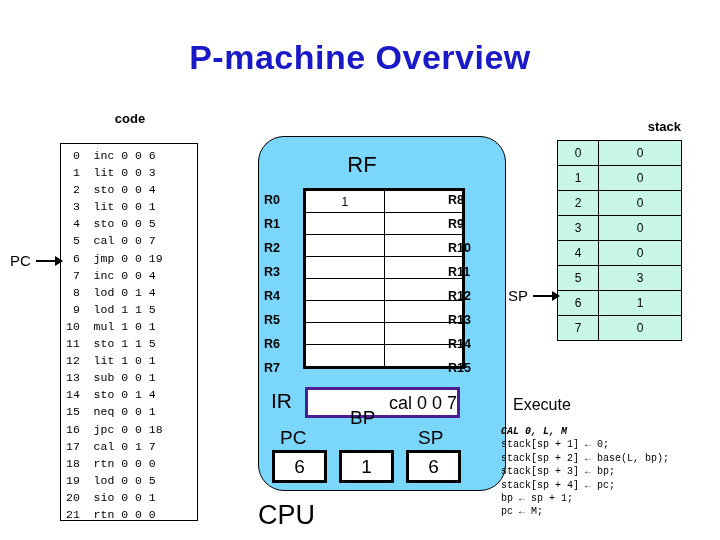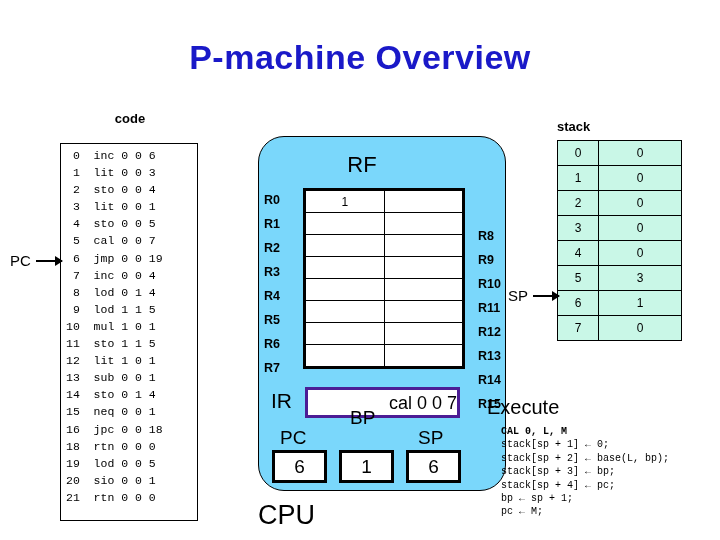--- a/index.html
+++ b/index.html
@@ -145,23 +145,22 @@
     position: absolute;
     font-size: 12.5px;
     color: #000;
     font-weight: bold;
   }
   .rf-left-labels {
     left: 264px;
     top: 188px;
   }
   .rf-right-labels {
-    left: 478px;
+    left: 448px;
     top: 188px;
-    margin-top: 36px;
   }
   .rf-label {
     height: 24px;
     line-height: 24px;
     display: block;
   }
 
   
   #ir-label {
     position: absolute;
@@ -219,21 +218,21 @@
     font-size: 27px;
     color: #000;
   }
 
   
   #stack-heading {
     position: absolute;
     left: 557px;
     top: 119px;
     width: 124px;
-    text-align: left;
+    text-align: right;
     font-size: 13px;
     font-weight: bold;
     color: #000;
   }
   #stack-table {
     position: absolute;
     left: 557px;
     top: 140px;
     border-collapse: collapse;
   }
@@ -260,41 +259,42 @@
     height: 17px;
   }
   #sp-pointer .ptr-label {
     font-size: 15px;
     color: #000;
   }
 
   
   #execute-heading {
     position: absolute;
-    left: 487px;
+    left: 513px;
     top: 396px;
-    font-size: 20px;
+    font-size: 16px;
     color: #000;
   }
   #execute-code {
     position: absolute;
     left: 501px;
     top: 425px;
     width: 215px;
     font-family: "Liberation Mono", monospace;
     font-size: 10px;
     line-height: 13.4px;
     color: #000;
   }
   #execute-code .exec-line {
     display: block;
     white-space: pre;
   }
   #execute-code .exec-line.bold {
     font-weight: bold;
+    font-style: italic;
   }
 </style>
 </head>
 <body>
 
 <div id="page-title">P-machine Overview</div>
 
 <div id="code-heading">code</div>
 <div id="code-box">
     <span class="code-line"> 0  inc 0 0 6</span>
@@ -307,20 +307,21 @@
     <span class="code-line"> 7  inc 0 0 4</span>
     <span class="code-line"> 8  lod 0 1 4</span>
     <span class="code-line"> 9  lod 1 1 5</span>
     <span class="code-line">10  mul 1 0 1</span>
     <span class="code-line">11  sto 1 1 5</span>
     <span class="code-line">12  lit 1 0 1</span>
     <span class="code-line">13  sub 0 0 1</span>
     <span class="code-line">14  sto 0 1 4</span>
     <span class="code-line">15  neq 0 0 1</span>
     <span class="code-line">16  jpc 0 0 18</span>
+    <span class="code-line">17  cal 0 1 7</span>
     <span class="code-line">18  rtn 0 0 0</span>
     <span class="code-line">19  lod 0 0 5</span>
     <span class="code-line">20  sio 0 0 1</span>
     <span class="code-line">21  rtn 0 0 0</span>
   </div>
 
 <div id="pc-pointer">
   <span class="ptr-label">PC</span>
   <span class="arrow-right"></span>
 </div>

